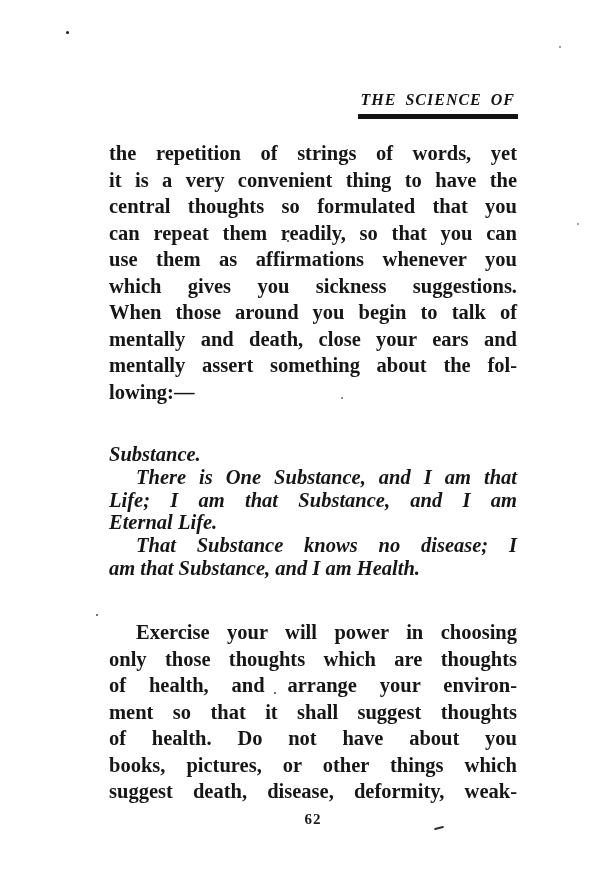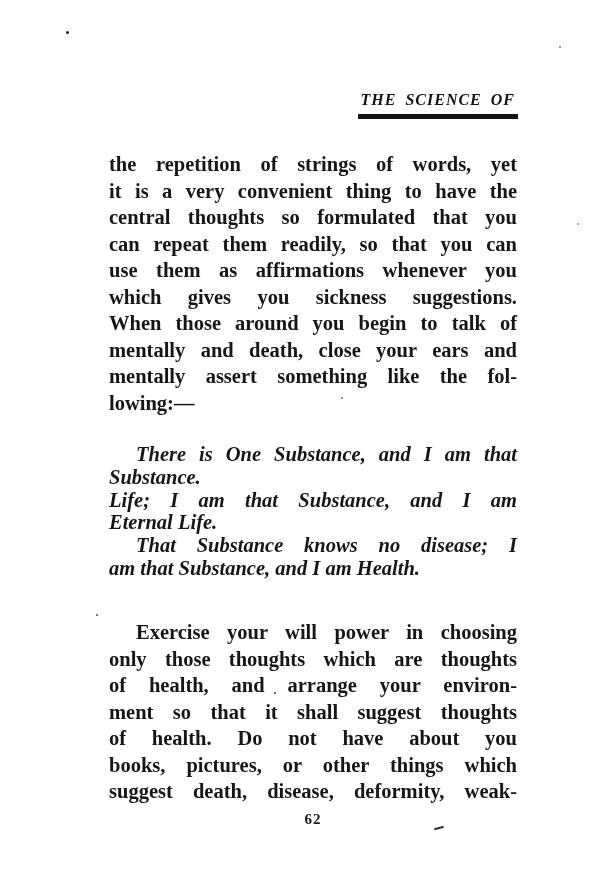--- a/index.html
+++ b/index.html
@@ -29,21 +29,21 @@
     word-spacing: 4px;
     color: #141414;
     padding: 0 3px 3px 3px;
     border-bottom: 5px solid #121212;
   }
   .textblock {
     position: absolute;
     left: 109px;
     width: 408px;
   }
-  .para1 { top: 151px; }
+  .para1 { top: 140px; }
   .verse { top: 443px; }
   .para2 { top: 619px; }
   .line {
     font-family: "Liberation Serif", serif;
     font-weight: bold;
     font-size: 20.5px;
     line-height: 26.5px;
     color: #161616;
     text-align: justify;
     text-align-last: justify;
@@ -105,27 +105,27 @@
 
   <div class="textblock para1">
     <div class="line">the repetition of strings of words, yet</div>
     <div class="line">it is a very convenient thing to have the</div>
     <div class="line">central thoughts so formulated that you</div>
     <div class="line">can repeat them readily, so that you can</div>
     <div class="line">use them as affirmations whenever you</div>
     <div class="line">which gives you sickness suggestions.</div>
     <div class="line">When those around you begin to talk of</div>
     <div class="line">mentally and death, close your ears and</div>
-    <div class="line">mentally assert something like the fol-</div>
+    <div class="line">mentally assert something about the fol-</div>
     <div class="line nj">lowing:—</div>
   </div>
 
   <div class="textblock verse">
+    <div class="line nj">Substance.</div>
     <div class="line ind">There is One Substance, and I am that</div>
-    <div class="line nj">Substance.</div>
     <div class="line">Life; I am that Substance, and I am</div>
     <div class="line nj">Eternal Life.</div>
     <div class="line ind">That Substance knows no disease; I</div>
     <div class="line nj">am that Substance, and I am Health.</div>
   </div>
 
   <div class="textblock para2">
     <div class="line ind">Exercise your will power in choosing</div>
     <div class="line">only those thoughts which are thoughts</div>
     <div class="line">of health, and arrange your environ-</div>

